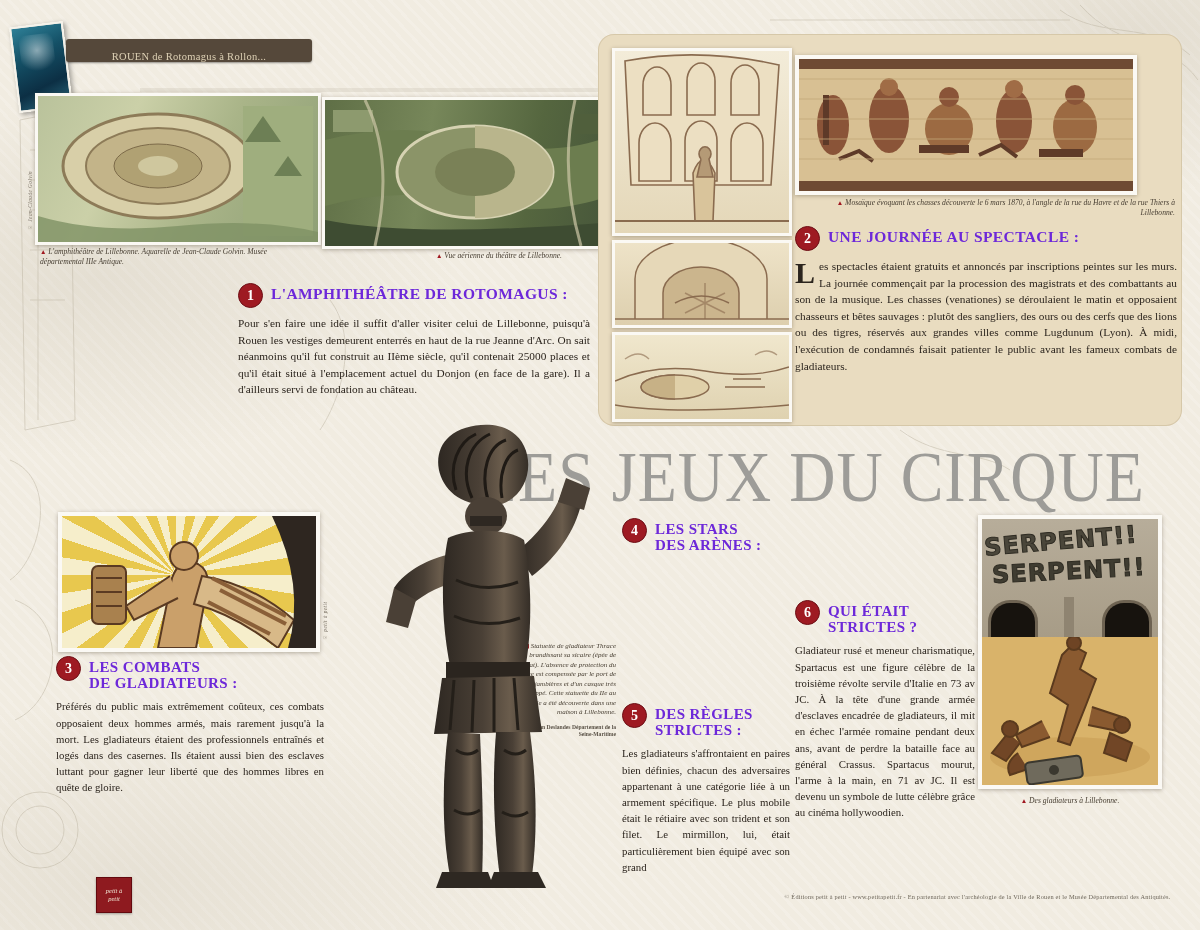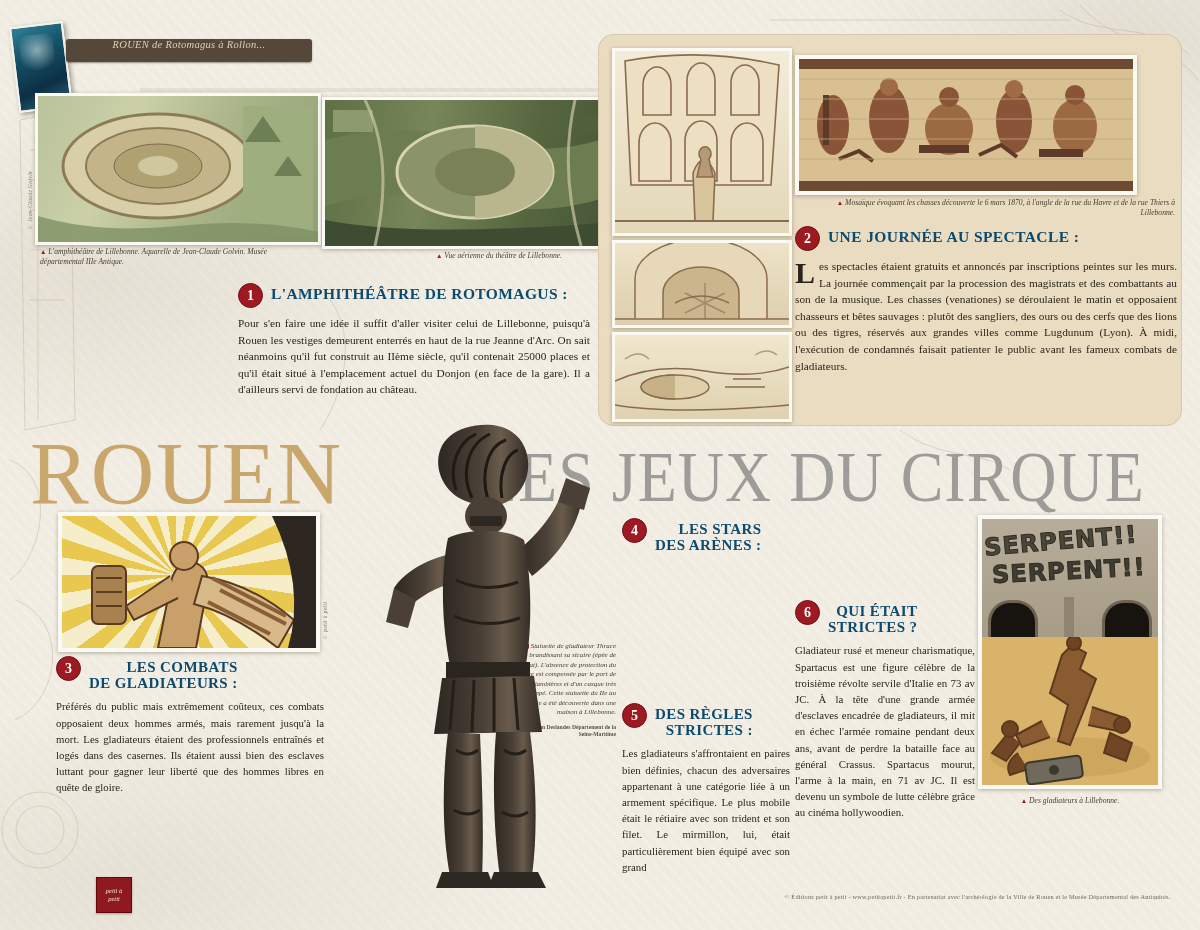--- a/index.html
+++ b/index.html
@@ -19,32 +19,32 @@
   .cap{font-style:italic;font-size:7.6px;line-height:1.35;color:#453c30;}
   .cap .mk{color:#a01820;font-style:normal;font-size:6.5px;}
   .vcred{writing-mode:vertical-rl;transform:rotate(180deg);font-size:5.2px;color:#7b7265;
     letter-spacing:.5px;font-style:italic;}
   
   .sec{color:#2b241d;}
   .sec-head{display:flex;align-items:flex-start;gap:8px;}
   .num{flex:0 0 auto;width:23px;height:23px;border-radius:50%;background:#9e1a22;
     border:1.5px solid #6d0f15;color:#fff;font-weight:bold;font-size:14px;
     display:flex;align-items:center;justify-content:center;font-family:"Liberation Serif",serif;}
-  .sec-title{color:#0c4a6e;font-weight:bold;font-size:15.5px;letter-spacing:.4px;line-height:1.08;padding-top:3px;text-align:right;}
+  .sec-title{color:#6d28d9;font-weight:bold;font-size:15.5px;letter-spacing:.4px;line-height:1.08;padding-top:3px;}
   .sec-title.small{font-size:15px;}
   .body{font-size:11.3px;line-height:1.47;text-align:justify;color:#2b241d;margin-top:7px;}
   .body.narrow{font-size:10.8px;line-height:1.5;}
   .dropcap{float:left;font-size:30px;line-height:.8;padding:3px 4px 0 0;font-weight:bold;color:#2b241d;}
   
   .title-gold{font-size:88px;color:#c9a669;letter-spacing:2px;font-family:"Liberation Serif",serif;}
   .title-gray{font-size:64px;color:#9d9c98;letter-spacing:1px;font-family:"Liberation Serif",serif;
     transform:scaleY(1.12);transform-origin:top left;white-space:nowrap;}
   
   #tab{left:66px;top:39px;width:246px;height:23px;background:#55483a;border-radius:3px;
-    display:flex;align-items:flex-start;justify-content:center;box-shadow:0 1px 2px rgba(0,0,0,.4);font-style:italic;}
+    display:flex;align-items:flex-end;justify-content:center;box-shadow:0 1px 2px rgba(0,0,0,.4);}
   #tab span{color:#ddd0b4;font-size:10.5px;letter-spacing:.3px;}
   
   #book{left:14px;top:24px;width:50px;height:82px;transform:rotate(-7deg);
     background:linear-gradient(160deg,#2e7f96 0%,#145066 35%,#0c2f44 70%,#2b6a7e 100%);
     border:2px solid #f5f2ea;box-shadow:2px 2px 5px rgba(0,0,0,.35);}
   #book::after{content:"";position:absolute;left:6px;top:8px;width:34px;height:40px;
     background:radial-gradient(circle at 50% 40%, rgba(255,255,255,.5), transparent 70%);}
   
   #panel{left:598px;top:34px;width:584px;height:392px;background:#e9dcc0;border-radius:16px;
     box-shadow:inset 0 0 0 1px rgba(160,140,100,.25);}
@@ -188,21 +188,20 @@
   <div class="abs sec" style="left:795px;top:226px;width:382px;">
     <div class="sec-head">
       <div class="num">2</div>
       <div class="sec-title">UNE JOURNÉE AU SPECTACLE :</div>
     </div>
     <div class="body">
       <span class="dropcap">L</span><span>es spectacles étaient gratuits et annoncés par inscriptions peintes sur les murs. La journée commençait par la procession des magistrats et des combattants au son de la musique. Les chasses (venationes) se déroulaient le matin et opposaient chasseurs et bêtes sauvages : plutôt des sangliers, des ours ou des cerfs que des lions ou des tigres, réservés aux grandes villes comme Lugdunum (Lyon). À midi, l'exécution de condamnés faisait patienter le public avant les fameux combats de gladiateurs.</span>
     </div>
   </div>
 
-  <div class="abs title-gold" style="left:30px;top:423px;">ROUEN</div>
   <div class="abs title-gray" style="left:478px;top:436px;">LES JEUX DU CIRQUE</div>
 
   <svg class="abs" style="left:330px;top:420px;z-index:5;" width="300" height="490" viewBox="0 0 300 490">
     <defs>
       <linearGradient id="bz" x1="0" y1="0" x2="1" y2="0">
         <stop offset="0" stop-color="#2e2822"></stop>
           <stop offset=".45" stop-color="#4a4036"></stop>
         <stop offset=".7" stop-color="#6a5c4c"></stop>
           <stop offset="1" stop-color="#352e27"></stop>
       </linearGradient>

